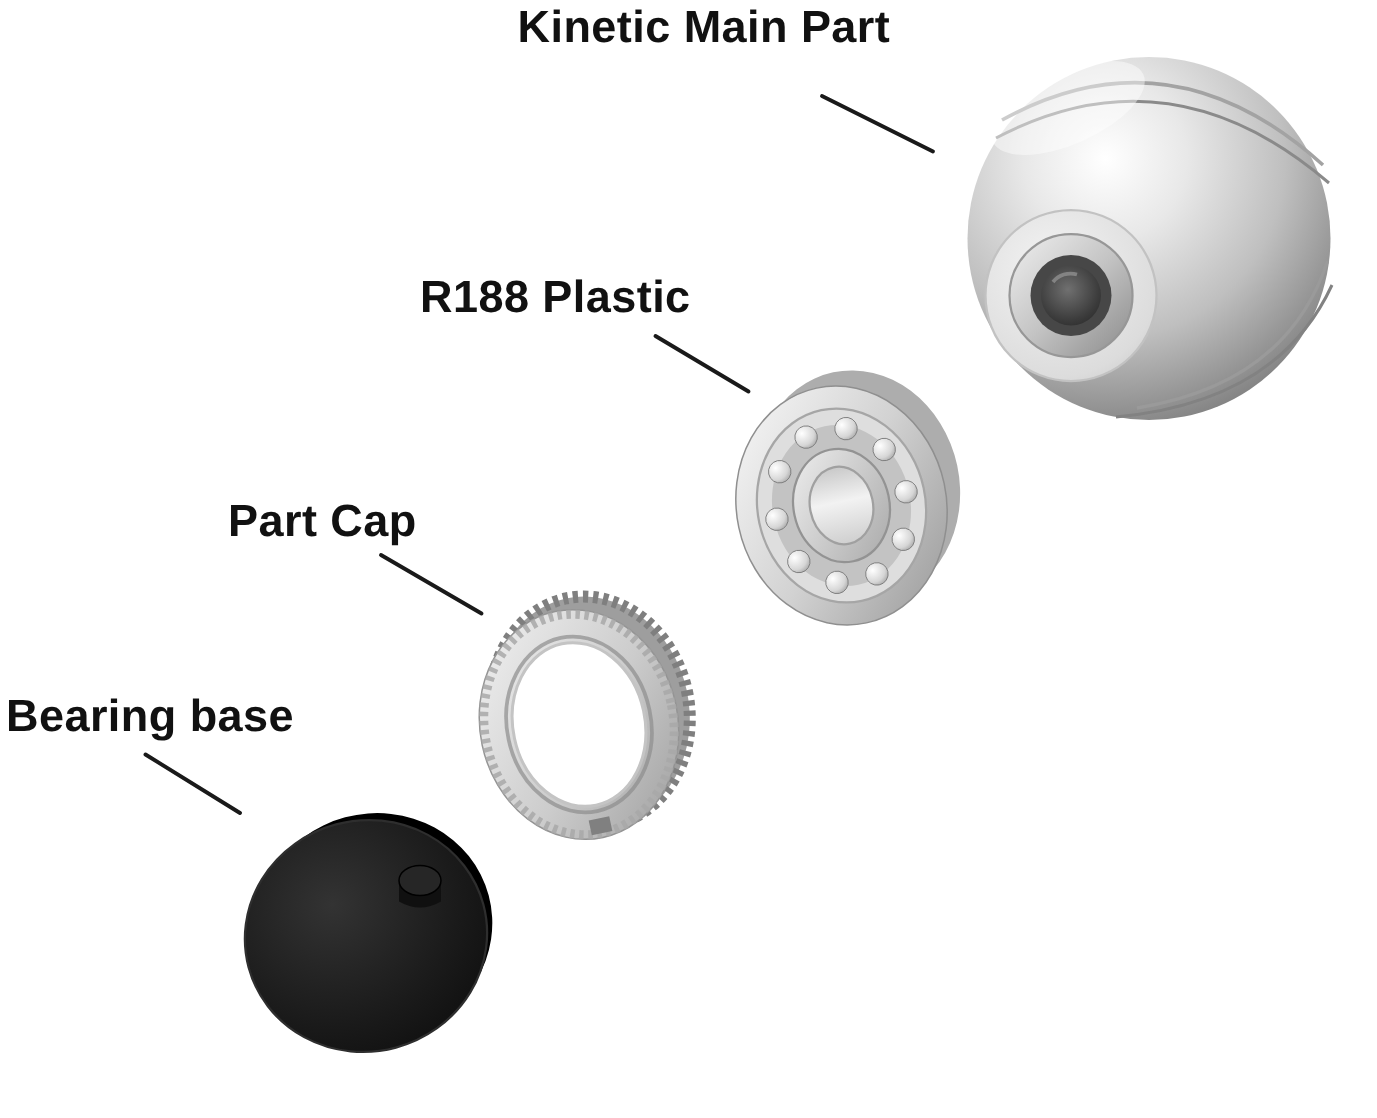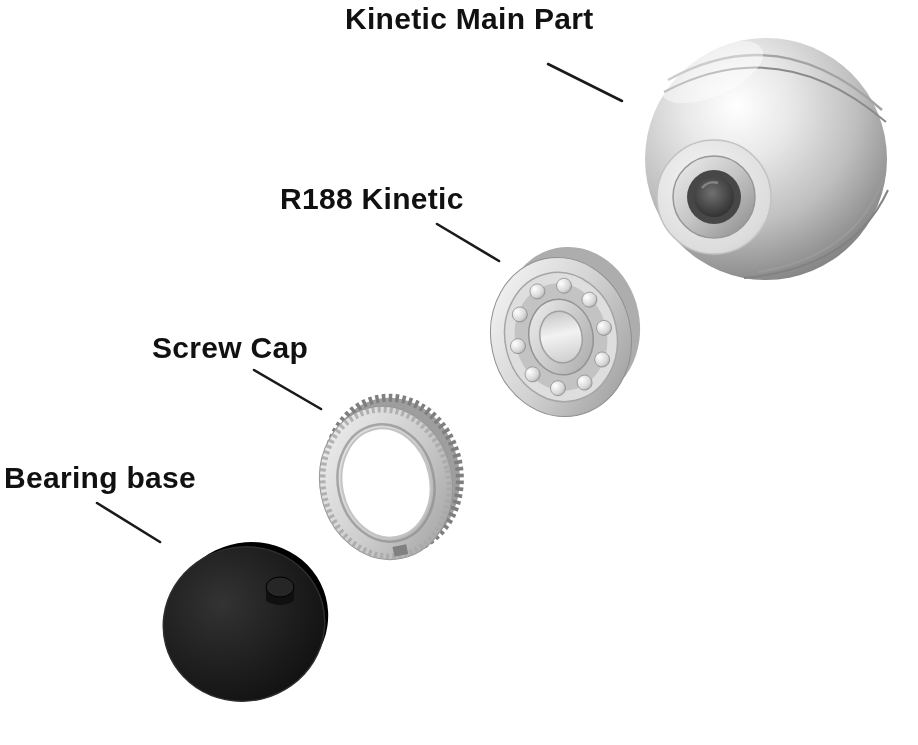--- a/index.html
+++ b/index.html
@@ -160,19 +160,19 @@
       </g>
       <g>
         <path d="M 266 588 L 294 588 L 294 601 Q 280 609 266 601 Z" fill="#101010"></path>
         <ellipse cx="280" cy="587" rx="14" ry="10" fill="#262626" stroke="#000000" stroke-width="1"></ellipse>
       </g>
     </g>
   </svg>
 
   <div class="part-label" id="label-kinetic">Kinetic Main Part</div>
 
-  <div class="part-label" id="label-bearing">R188 Kinetic</div>
+  <div class="part-label" id="label-bearing">R188 Plastic</div>
 
-  <div class="part-label" id="label-screwcap">Screw Cap</div>
+  <div class="part-label" id="label-screwcap">Part Cap</div>
 
   <div class="part-label" id="label-base">Bearing base</div>
 
 </div>
 
 </body></html>

